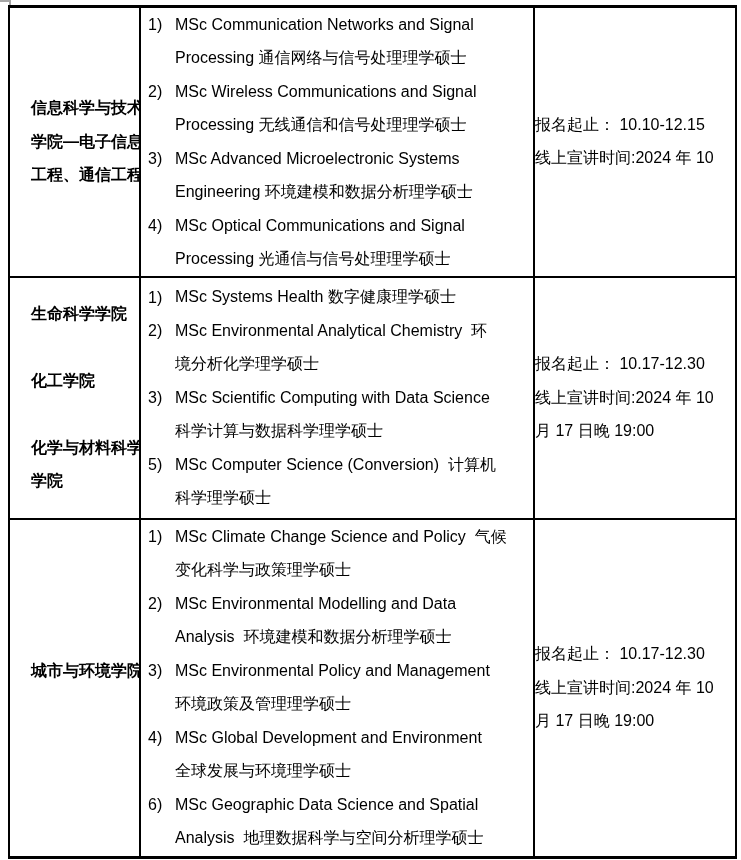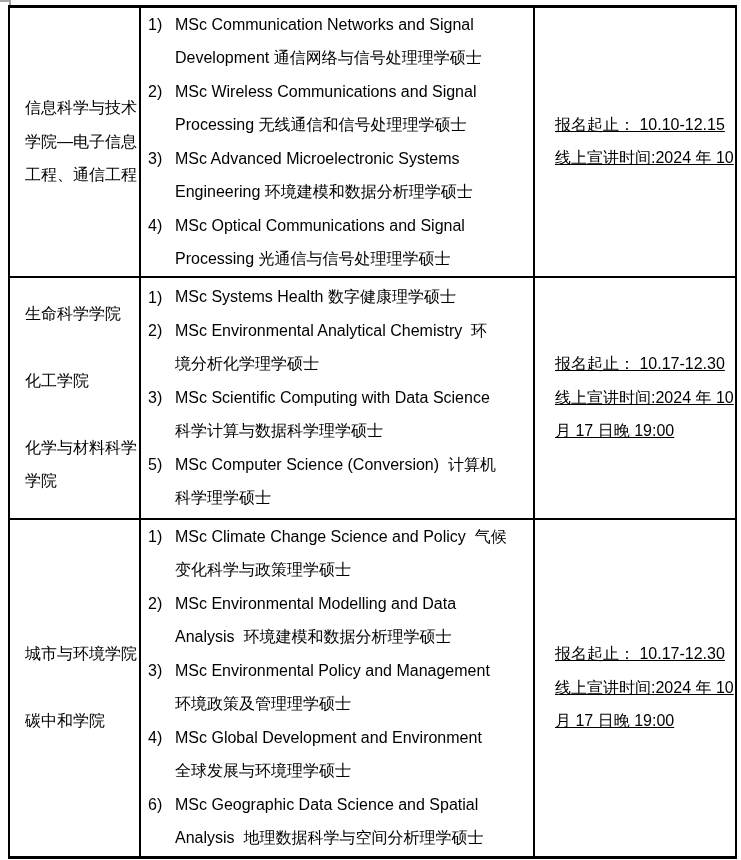--- a/index.html
+++ b/index.html
@@ -29,23 +29,23 @@
   .r:last-child { border-bottom:none; }
   .r1 { height:268px; }
   .r2 { height:240px; }
   .r3 { height:336px; }
 
   .c {
     box-sizing:border-box;
     display:flex; flex-direction:column; justify-content:center;
     overflow:hidden;
   }
-  .c1 { width:131px; border-right:2px solid #000; padding-left:15px; }
+  .c1 { width:131px; border-right:2px solid #000; padding-left:21px;font-weight:bold; }
   .c2 { width:394px; border-right:2px solid #000; padding-left:7px; }
-  .c3 { flex:1; padding-left:20px;text-decoration:underline; }
+  .c3 { flex:1; padding-left:0; }
 
   .ln {
     height:33.5px;
     display:flex; align-items:center;
     white-space:pre;
     flex-shrink:0;
   }
   .pg { display:flex; }
   .pn { width:27px; flex-shrink:0; }
   .plines { flex:1; min-width:0; }
@@ -62,21 +62,21 @@
     <div class="c c1">
       <div class="ln">信息科学与技术</div>
       <div class="ln">学院—电子信息</div>
       <div class="ln">工程、通信工程</div>
     </div>
     <div class="c c2">
       <div class="pg">
         <div class="pn ln">1)</div>
         <div class="plines">
           <div class="ln">MSc Communication Networks and Signal</div>
-          <div class="ln">Development 通信网络与信号处理理学硕士</div>
+          <div class="ln">Processing 通信网络与信号处理理学硕士</div>
         </div>
       </div>
       <div class="pg">
         <div class="pn ln">2)</div>
         <div class="plines">
           <div class="ln">MSc Wireless Communications and Signal</div>
           <div class="ln">Processing 无线通信和信号处理理学硕士</div>
         </div>
       </div>
       <div class="pg">
@@ -142,21 +142,20 @@
       <div class="ln">报名起止： 10.17-12.30</div>
       <div class="ln">线上宣讲时间:2024 年 10</div>
       <div class="ln">月 17 日晚 19:00</div>
     </div>
   </div>
 
   <div class="r r3">
     <div class="c c1">
       <div class="ln">城市与环境学院</div>
       <div class="ln"></div>
-      <div class="ln">碳中和学院</div>
     </div>
     <div class="c c2">
       <div class="pg">
         <div class="pn ln">1)</div>
         <div class="plines">
           <div class="ln">MSc Climate Change Science and Policy  气候</div>
           <div class="ln">变化科学与政策理学硕士</div>
         </div>
       </div>
       <div class="pg">

